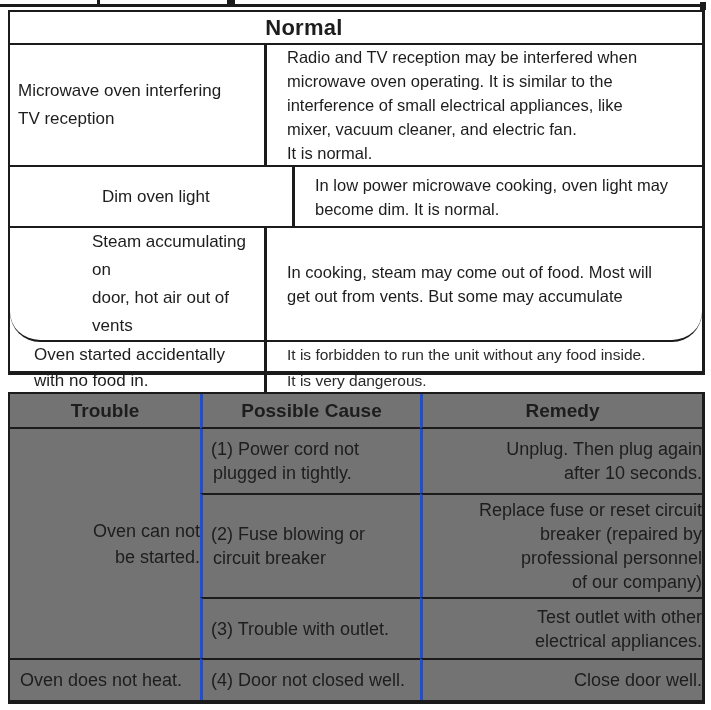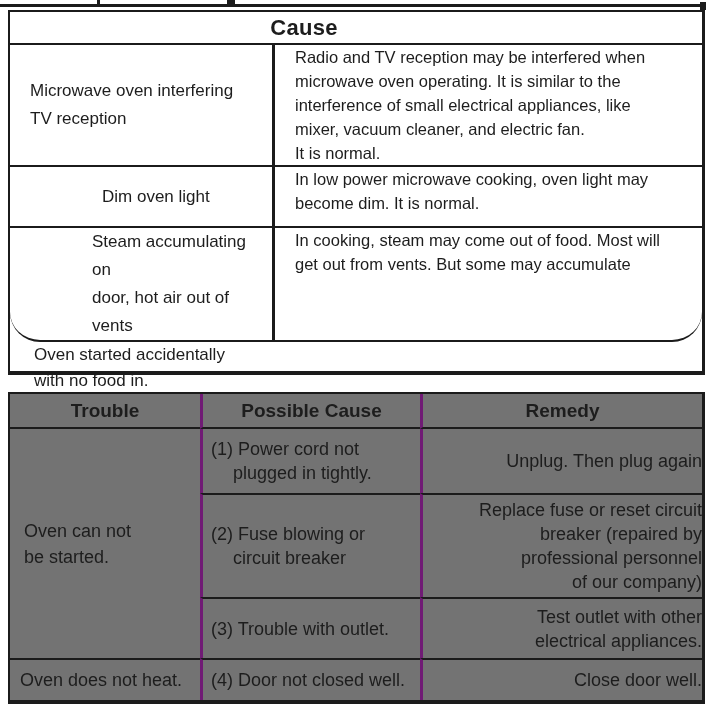--- a/index.html
+++ b/index.html
@@ -18,78 +18,78 @@
   }
   .t1-header {
     height:31px; flex:0 0 31px; border-bottom:2px solid #1b1b1b;
     display:flex; align-items:center; justify-content:center;
     font-weight:bold; font-size:22px; letter-spacing:0.3px;
   }
   .t1-header span { position:relative; left:-52px; }
   .t1-row { display:flex; border-bottom:2px solid #1b1b1b; box-sizing:border-box; }
   .t1-row:last-child { border-bottom:none; flex:1 1 auto; }
   .t1-r1 { flex:0 0 122px; }
-  .t1-r2 { flex:0 0 61px; }
+  .t1-r2 { flex:0 0 61px;gap:28px; }
   .t1-r3 { flex:0 0 83px;border-radius:30px; }
   .t1-left {
     width:254px; flex:0 0 254px; box-sizing:border-box;
     display:flex; flex-direction:column; justify-content:center;
     font-size:17px; line-height:28px;
   }
   .t1-right {
     flex:1 1 auto; border-left:3px solid #1b1b1b; box-sizing:border-box;
-    display:flex; flex-direction:column; 
-    padding-left:20px; font-size:16.5px; line-height:24px;margin-left:8px;
+    display:flex; flex-direction:column; justify-content:center;
+    padding-left:20px; font-size:16.5px; line-height:24px;
   }
-  .pl20 { padding-left:20px; }
+  .pl20 { padding-left:8px; }
   .pl24 { padding-left:24px; line-height:26px; }
   .pl82 { padding-left:82px; }
   .pl92 { padding-left:92px; }
   .t1-right.small { font-size:15.5px; line-height:26px; color:#2a2a2a; }
 
   
   .t2 {
     position:absolute; left:8px; top:392px; width:697px; height:312px;
     box-sizing:border-box; border:2px solid #1b1b1b;
     border-right-width:3px; border-bottom-width:4px; background:#737373;
     display:grid;
     grid-template-columns:190px 220px 1fr;
     grid-template-rows:35px 64px 104px 61px 1fr;
   }
   .t2 > div { box-sizing:border-box; }
   .t2-head {
     display:flex; align-items:center; justify-content:center;
     font-weight:bold; font-size:19px; border-bottom:2px solid #1b1b1b;
   }
-  .bl { border-left:3px solid #701a75; }
+  .bl { border-left:3px solid #1d4ed8; }
   .bt { border-top:2px solid #1b1b1b; }
   .cell {
     display:flex; flex-direction:column; justify-content:center;
     font-size:18px; line-height:24px;
   }
-  .cell-trouble { padding-left:14px; line-height:26px; }
+  .cell-trouble { padding-left:14px; line-height:26px;align-items:flex-end; }
   .cell-cause   { padding-left:8px; }
-  .cell-cause div + div { margin-left:22px; }
+  .cell-cause div + div { margin-left:2px; }
   .cell-remedy  { padding-left:4px;text-align:right; }
   .merged { grid-row:2 / 5; grid-column:1; }
   .lastrow-trouble { padding-left:10px; }
 </style>
 </head>
 <body>
 
 <div id="page">
 
   <div class="frag" style="left:0; top:4px; width:706px; height:3px;"></div>
   <div class="frag" style="left:97px; top:0; width:3px; height:7px;"></div>
   <div class="frag" style="left:227px; top:0; width:8px; height:4px;"></div>
   <div class="frag" style="left:700px; top:2px; width:6px; height:8px;"></div>
 
   <div class="t1">
     <div class="t1-header">
-      <span>Cause</span>
+      <span>Normal</span>
     </div>
 
     <div class="t1-row t1-r1">
       <div class="t1-left pl20">
         <div>Microwave oven interfering</div>
         <div>TV reception</div>
       </div>
       <div class="t1-right">
         <div>Radio and TV reception may be interfered when</div>
         <div>microwave oven operating. It is similar to the</div>
@@ -118,20 +118,24 @@
         <div>In cooking, steam may come out of food. Most will</div>
         <div>get out from vents. But some may accumulate</div>
       </div>
     </div>
 
     <div class="t1-row">
       <div class="t1-left pl24">
         <div>Oven started accidentally</div>
         <div>with no food in.</div>
       </div>
+      <div class="t1-right small">
+        <div>It is forbidden to run the unit without any food inside.</div>
+        <div>It is very dangerous.</div>
+      </div>
     </div>
   </div>
 
   <div class="t2">
     <div class="t2-head">
       <span>Trouble</span>
     </div>
     <div class="t2-head bl">
       <span>Possible Cause</span>
     </div>
@@ -143,20 +147,21 @@
       <div>Oven can not</div>
       <div>be started.</div>
     </div>
 
     <div class="cell cell-cause bl">
       <div>(1) Power cord not</div>
       <div>plugged in tightly.</div>
     </div>
     <div class="cell cell-remedy bl">
       <div>Unplug. Then plug again</div>
+      <div>after 10 seconds.</div>
     </div>
 
     <div class="cell cell-cause bl bt">
       <div>(2) Fuse blowing or</div>
       <div>circuit breaker</div>
     </div>
     <div class="cell cell-remedy bl bt">
       <div>Replace fuse or reset circuit</div>
       <div>breaker (repaired by</div>
       <div>professional personnel</div>

